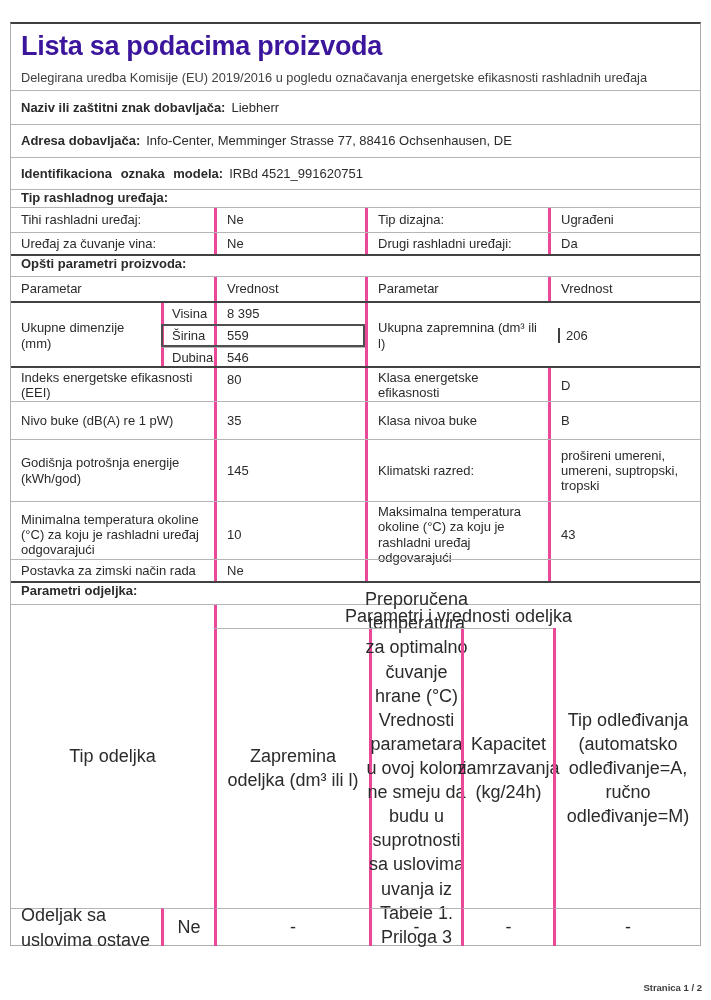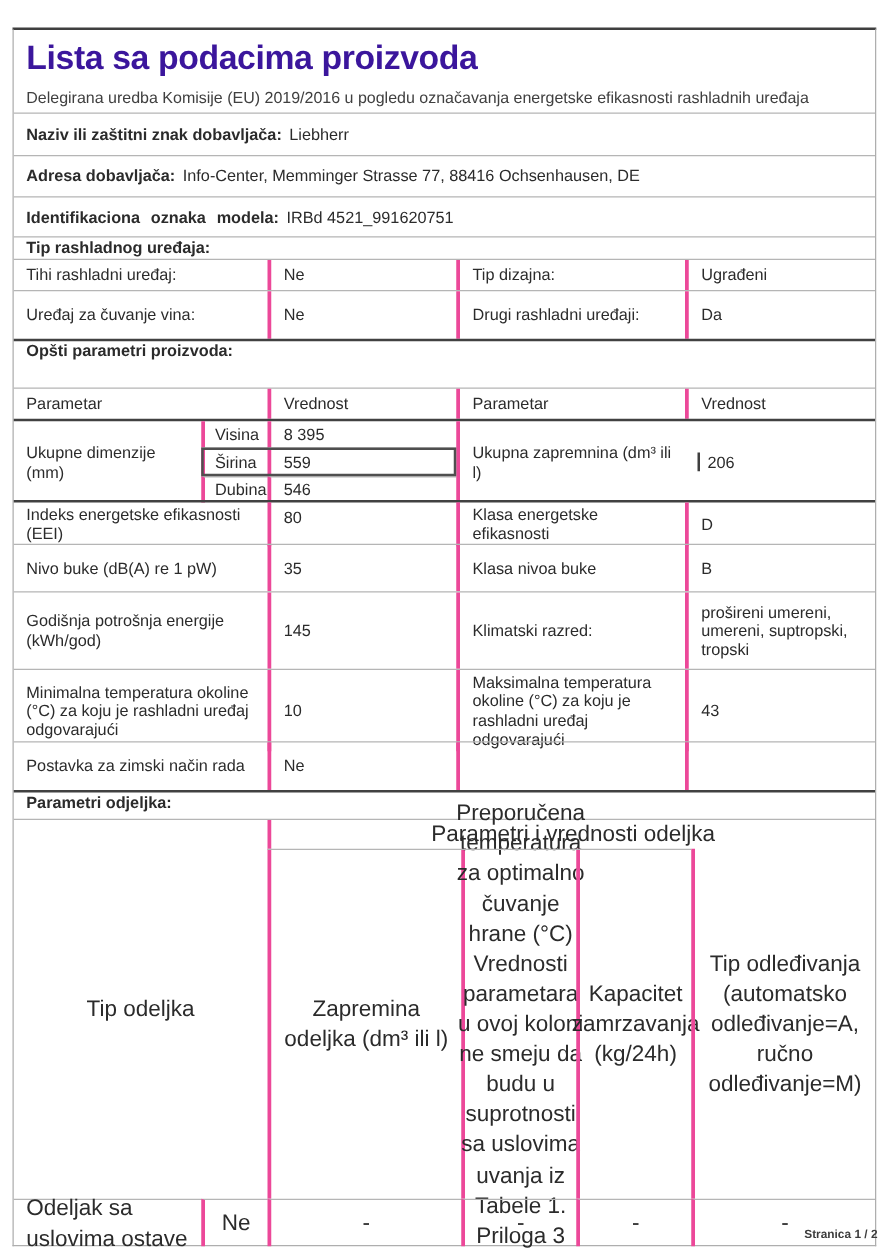--- a/index.html
+++ b/index.html
@@ -23,21 +23,21 @@
     background: #fff;
   }
   .row { position: relative; border-top: 1px solid #b5b5b5; }
   .row.first { border-top: none; }
   .row.dk { border-top: 2px solid #414141; }
   .g4 { display: grid; grid-template-columns: 203px 151px 183px 152px; }
   .c { display: flex; align-items: center; padding: 2px 8px 2px 10px; }
   .bl { border-left: 3px solid #ec4899; }
   .b { font-weight: bold; }
   .ws { word-spacing: 5px; }
-  .h18{height:18px} .h22{height:39px} .h25{height:25px} .h32{height:32px}
+  .h18{height:18px} .h22{height:22px} .h25{height:25px} .h32{height:32px}
   .h33{height:33px} .h34{height:34px} .h35{height:35px} .h38{height:38px}
   .h58{height:58px} .h62{height:62px}
   .lv { display:flex; align-items:center; gap:6px; padding:0 10px; }
   .sec { display:flex; align-items:flex-start; padding:0 10px; }
   .title-block { height: 66px; padding: 7px 10px 0 10px; }
   .title { font-size: 27px; font-weight: bold; color: #3b169c; letter-spacing: -0.3px; }
   .subtitle { margin-top: 7px; font-size: 12.8px; color: #404040; }
   
   .dims { display:grid; grid-template-columns:150px 53px 151px 183px 152px;
           grid-template-rows:21px 23px 21px; height:65px; }

